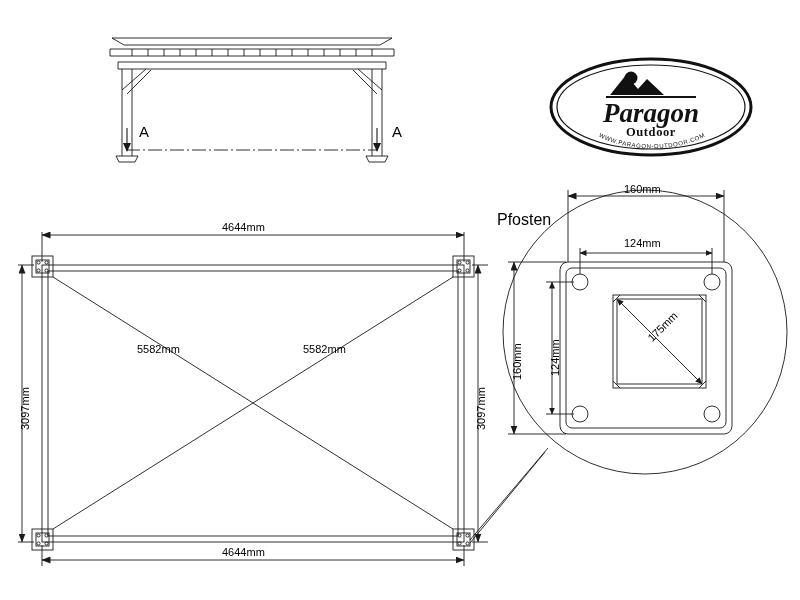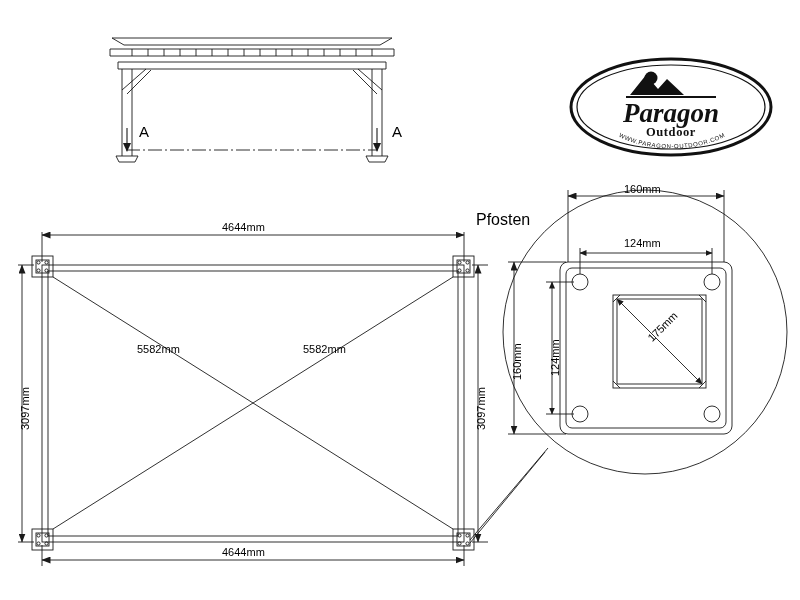--- a/index.html
+++ b/index.html
@@ -48,21 +48,21 @@
   }
   .pfosten-label {
     position: absolute;
     font-family: "Liberation Sans", sans-serif;
     font-size: 16px;
     color: #000;
   }
   
   #logo {
     position: absolute;
-    left: 568px;
+    left: 548px;
     top: 55px;
     width: 206px;
     height: 104px;
   }
   .logo-svg { width: 206px; height: 104px; display: block; }
   .logo-brand {
     font-family: "Liberation Serif", serif;
     font-weight: bold;
     font-style: italic;
   }
@@ -275,21 +275,21 @@
   <div class="section-letter" style="left:139px; top:123px;">A</div>
   <div class="section-letter" style="left:392px; top:123px;">A</div>
 
   <div class="dim-label" style="left:222px; top:222px;">4644mm</div>
   <div class="dim-label" style="left:222px; top:547px;">4644mm</div>
   <div class="dim-label vert" style="left:20px; top:430px;">3097mm</div>
   <div class="dim-label vert" style="left:476px; top:430px;">3097mm</div>
   <div class="dim-label" style="left:137px; top:344px;">5582mm</div>
   <div class="dim-label" style="left:303px; top:344px;">5582mm</div>
 
-  <div class="pfosten-label" style="left:476px; top:211px;">Pfosten</div>
+  <div class="pfosten-label" style="left:497px; top:211px;">Pfosten</div>
 
   <div class="dim-label" style="left:624px; top:184px;">160mm</div>
   <div class="dim-label" style="left:624px; top:238px;">124mm</div>
   <div class="dim-label vert" style="left:512px; top:380px;">160mm</div>
   <div class="dim-label vert" style="left:550px; top:376px;">124mm</div>
   <div class="dim-label" style="left:646px; top:336px; transform-origin:0 0; transform:rotate(-45deg);">175mm</div>
 
   <div id="logo">
     <svg class="logo-svg" viewBox="0 0 206 104">
       <ellipse cx="103" cy="52" rx="100" ry="48" fill="#ffffff" stroke="#111" stroke-width="3"></ellipse>

